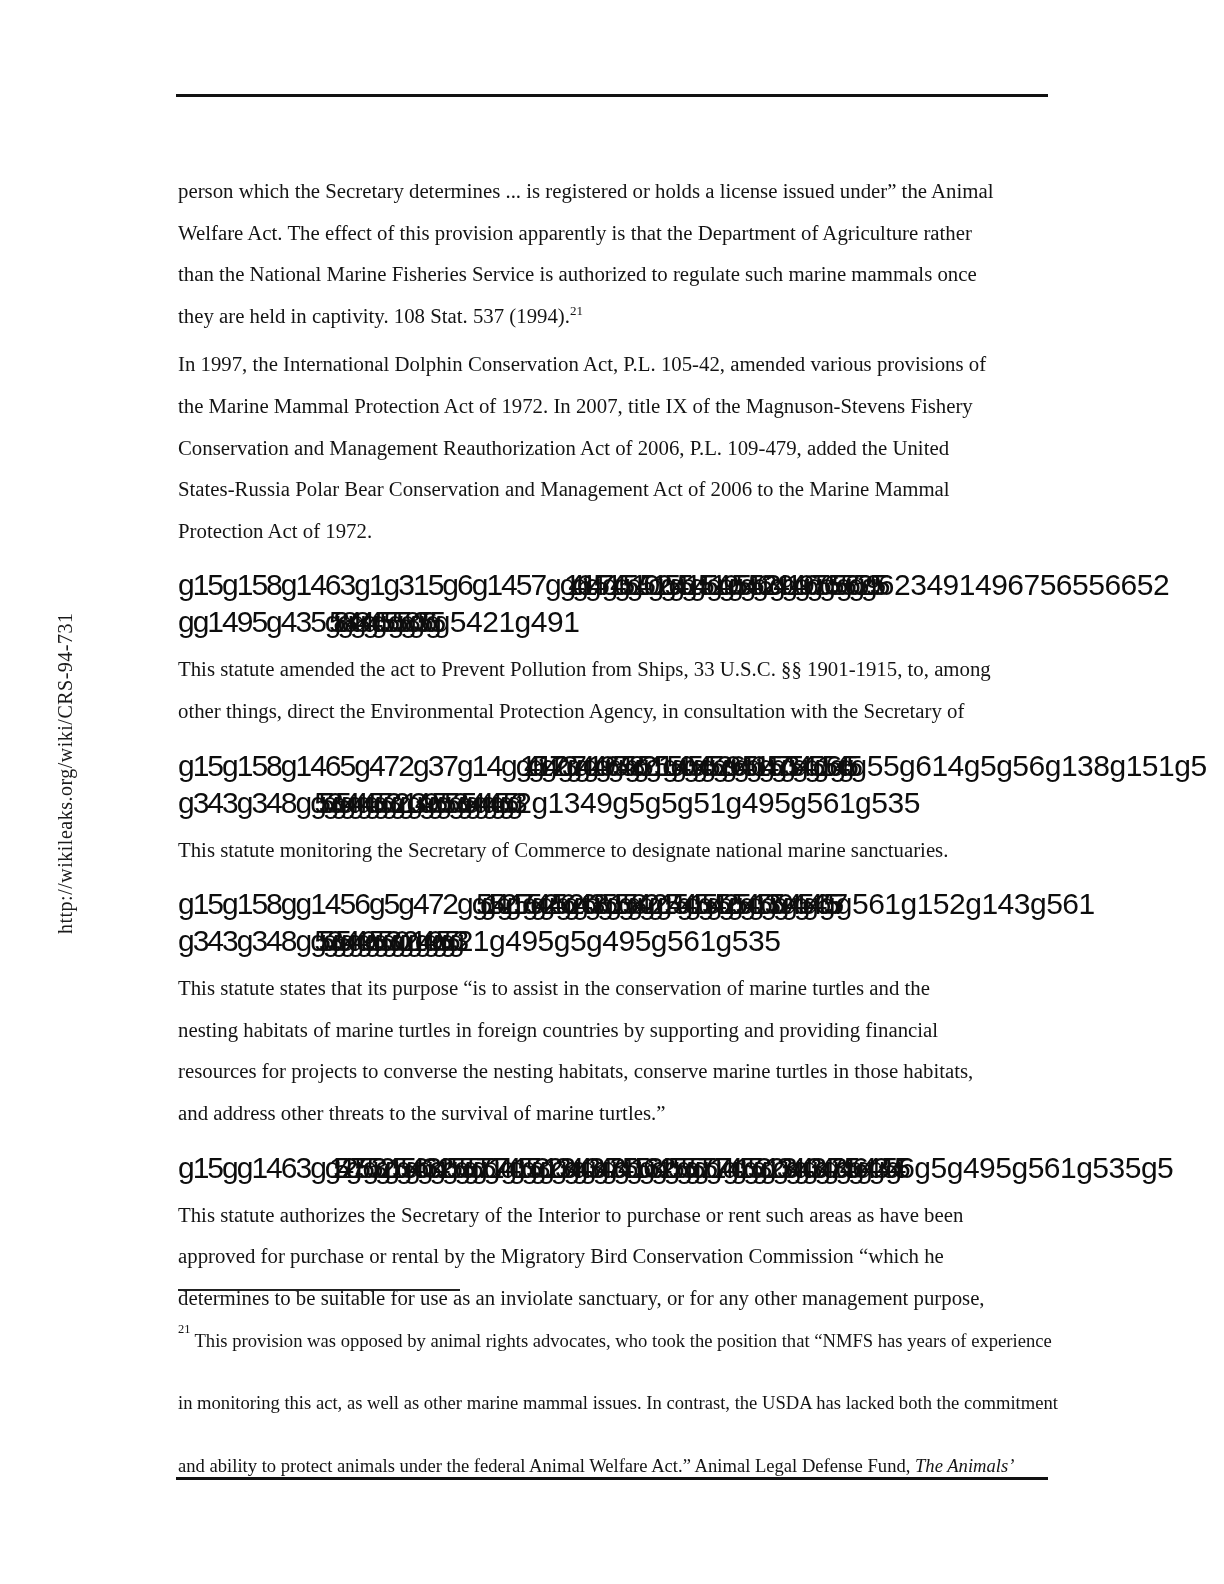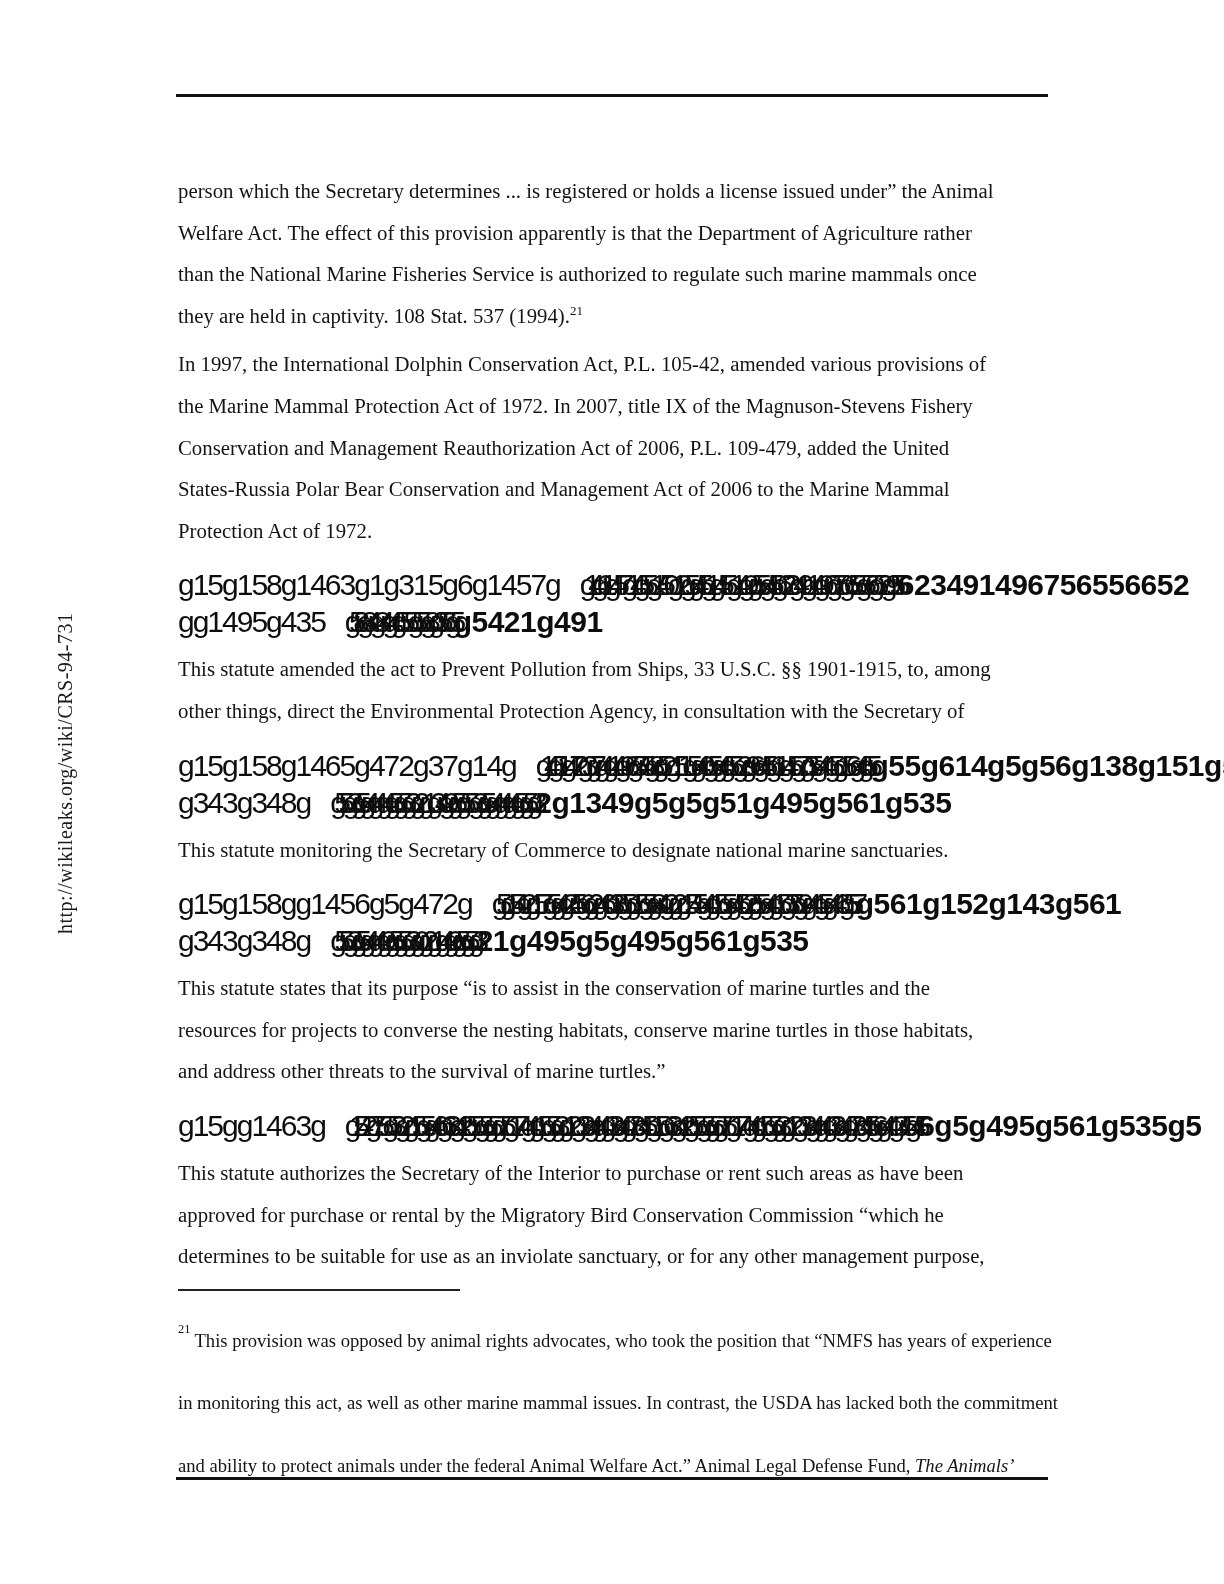--- a/index.html
+++ b/index.html
@@ -55,22 +55,22 @@
 
   .gheading {
     font-family: "Liberation Sans", sans-serif;
     font-size: 30px;
     line-height: 37px;
     color: #0d0d0d;
     margin: 10px 0 15px 0;
   }
   .hline { white-space: nowrap; }
   .gs-a { letter-spacing: -2px; }
-  .gs-b { letter-spacing: -12.5px; padding-left: 20px; }
-  .gs-c { letter-spacing: -0.5px; font-weight: bold; }
+  .gs-b { letter-spacing: -12.5px; }
+  .gs-c { letter-spacing: -0.5px; }
 
   #footnote-block {
     position: absolute;
     left: 178px;
     top: 1289px;
     width: 1040px;
   }
   #footnote-separator {
     width: 282px;
     height: 2px;
@@ -146,20 +146,21 @@
     </div>
 
     <div class="gheading">
       <div class="hline"><span class="gs-a">g15g158gg1456g5g472g</span><span class="gs-b">g5g154g2g157g5g4g245g6g2g46g38g5g15g5g84g2g2g1545g4g15g5g45g2g55g4g15g35g9g44g5g446g557</span><span class="gs-c">g561g152g143g561</span></div>
       <div class="hline"><span class="gs-a">g343g348g</span><span class="gs-b">g55g3g5g4g4g9g5g5g3g0g2g1g4g9g5g5g3</span><span class="gs-c">21g495g5g495g561g535</span></div>
     </div>
 
     <div class="para">
       <div>
           <div>This statute states that its purpose “is to assist in the conservation of marine turtles and the</div>
+          <div>nesting habitats of marine turtles in foreign countries by supporting and providing financial</div>
           <div>resources for projects to converse the nesting habitats, conserve marine turtles in those habitats,</div>
           <div>and address other threats to the survival of marine turtles.”</div>
         </div>
     </div>
 
     <div class="gheading">
       <div class="hline"><span class="gs-a">g15gg1463g</span><span class="gs-b">g1542g755g53g2g15g5g46g63g42g55g5g5g75g174g4g15g5g3g12g33g4g4g33g4g73g45g15g63g42g55g5g5g75g174g4g15g5g3g12g33g4g4g33g4g73g45g6g44g345g45</span><span class="gs-c">6g5g495g561g535g5</span></div>
     </div>
 
     <div class="para">

